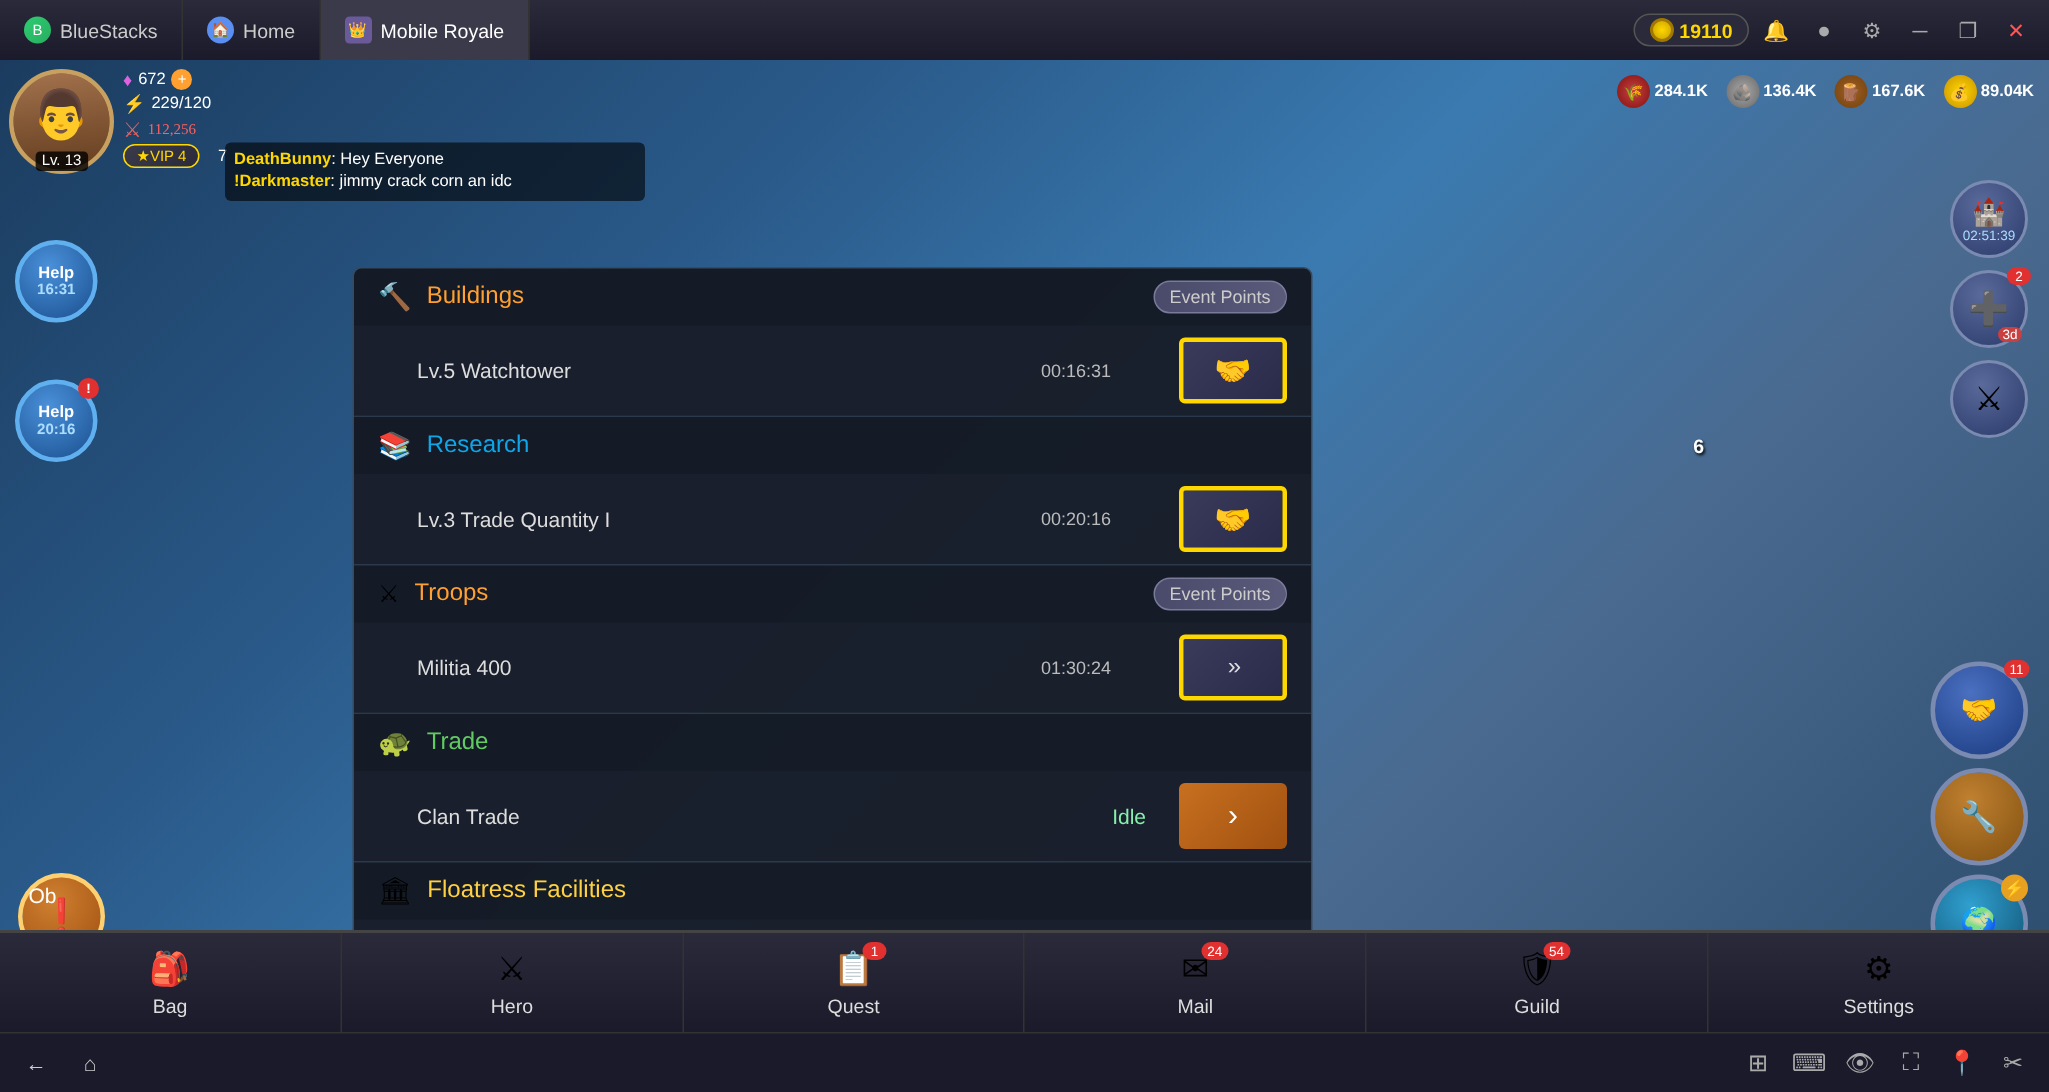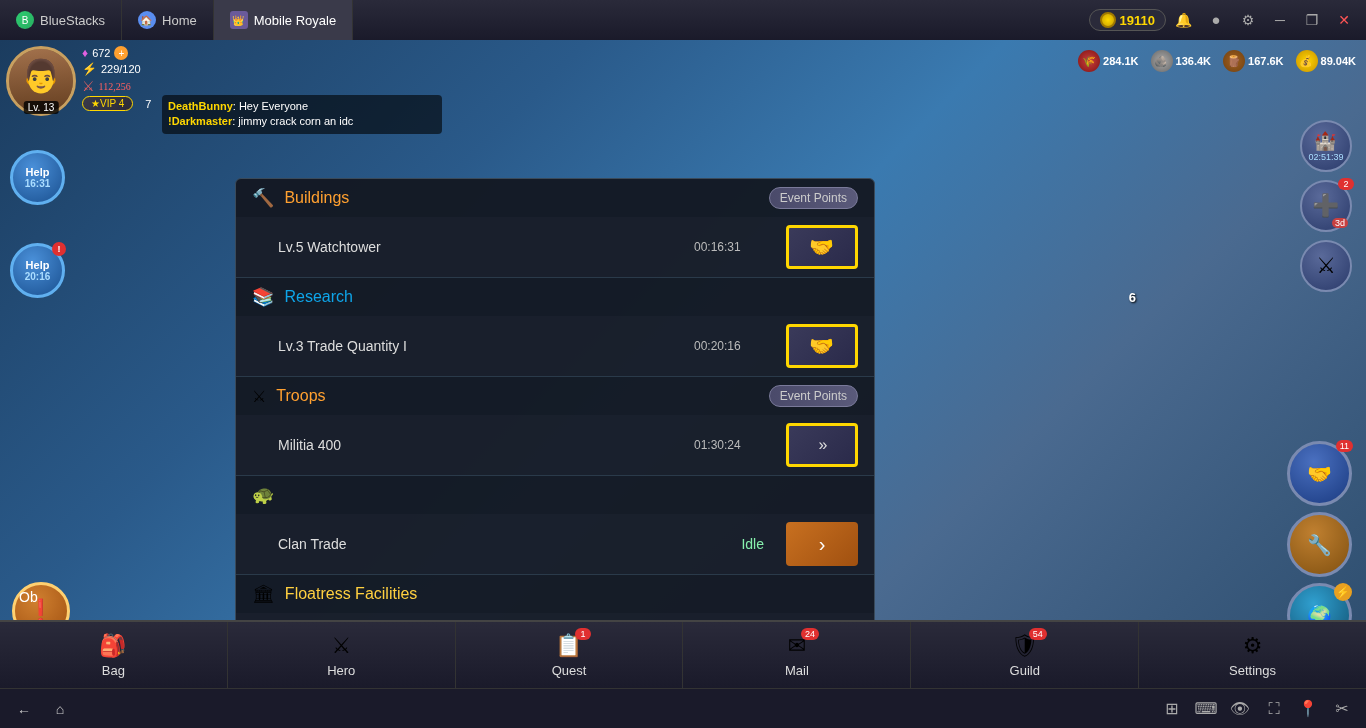--- a/index.html
+++ b/index.html
@@ -168,21 +168,20 @@
     
     .chat-box {
       position: absolute;
       top: 55px;
       left: 150px;
       width: 280px;
       background: rgba(0,0,0,0.6);
       border-radius: 4px;
       padding: 4px 6px;
       z-index: 50;
-      margin-left: 12px;
     }
     .chat-line {
       color: #fff;
       font-size: 11px;
       line-height: 1.4;
     }
     .chat-name { color: #ffd700; font-weight: bold; }
 
     
     .resources-top-right {
@@ -205,21 +204,21 @@
     }
     .res-icon.food { background: radial-gradient(circle, #c84040, #801010); }
     .res-icon.stone { background: radial-gradient(circle, #aaa, #666); }
     .res-icon.wood { background: radial-gradient(circle, #a06020, #704010); }
     .res-icon.gold { background: radial-gradient(circle, #ffd700, #c89000); }
 
     
     .left-buttons {
       position: absolute;
       left: 10px;
-      top: 150px;
+      top: 160px;
       display: flex;
       flex-direction: column;
       gap: 8px;
       z-index: 50;
     }
     .help-btn {
       width: 55px; height: 55px;
       background: radial-gradient(circle at 40% 30%, #4a90d9, #1a5090);
       border-radius: 50%;
       border: 3px solid #60b0f0;
@@ -631,20 +630,21 @@
     <div class="queue-row">
       <span class="queue-name">Militia  400</span>
       <span class="queue-time">01:30:24</span>
       <div class="action-btn speed" style="font-size:16px;letter-spacing:-2px;">»</div>
     </div>
   </div>
 
   <div class="queue-section">
     <div class="section-header">
       <span class="section-icon">🐢</span>
+      <span class="section-title green">Trade</span>
     </div>
     <div class="queue-row">
       <span class="queue-name">Clan Trade</span>
       <span class="idle-text">Idle</span>
       <div class="action-btn arrow" style="border:none;">›</div>
     </div>
   </div>
 
   <div class="queue-section" style="border-bottom:none;">
     <div class="section-header">

